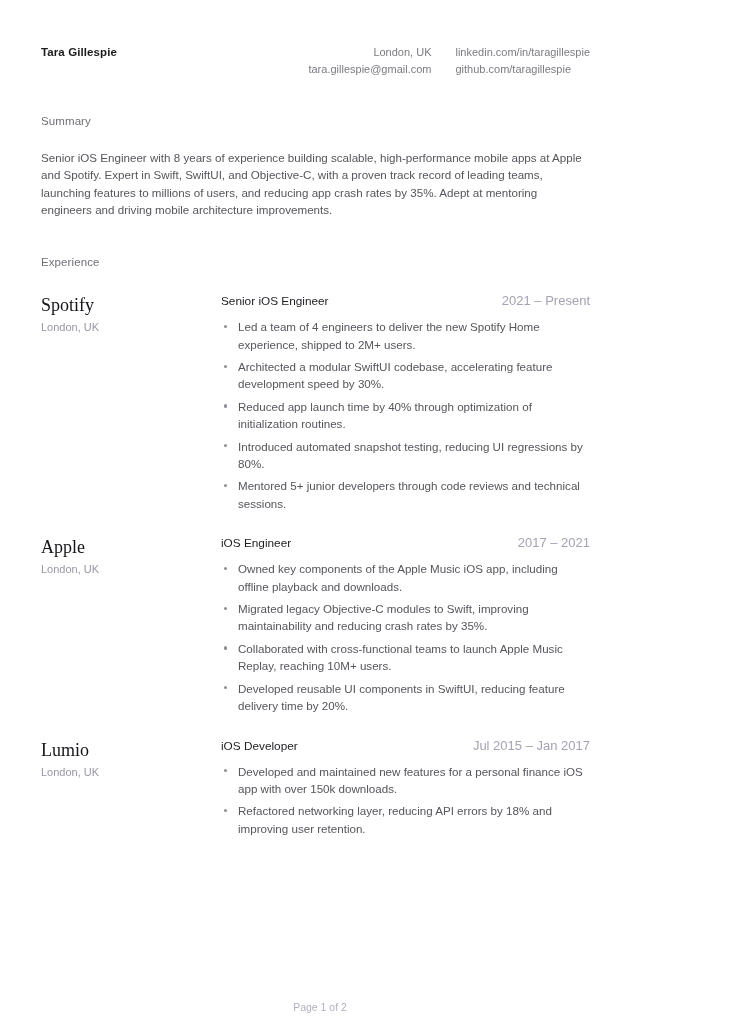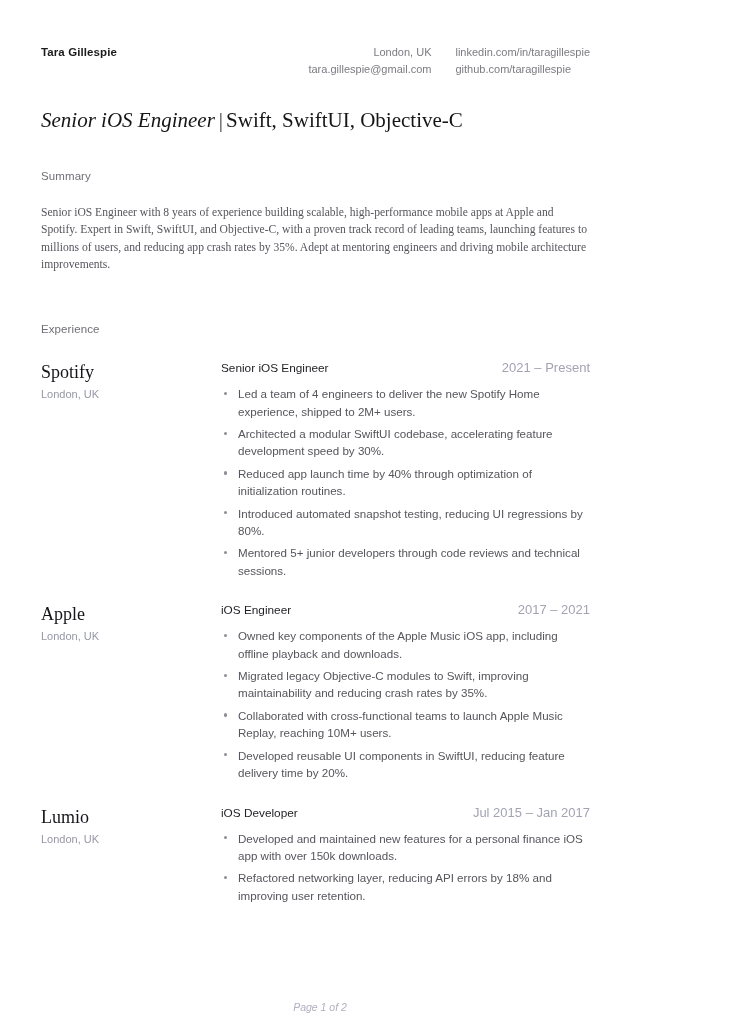--- a/index.html
+++ b/index.html
@@ -94,25 +94,24 @@
   .summary-section {
     margin-top: 35px;
   }
   .summary-body {
     margin-top: 20px;
     font-size: 11.6px;
     line-height: 17.3px;
     color: #55555c;
     max-width: 660px;
     text-align: left;
-    font-family: Liberation Serif, serif;
   }
 
   .experience-section {
-    margin-top: 48px;
+    margin-top: 36px;
   }
 
   
   .exp-entry {
     display: flex;
     margin-top: 23px;
   }
   .exp-left {
     width: 180px;
     flex: 0 0 180px;
@@ -180,21 +179,20 @@
   
   .footer {
     position: absolute;
     left: 8px;
     right: 0;
     bottom: 21px;
     text-align: center;
     font-size: 10.5px;
     color: #b0b0bf;
     line-height: 14px;
-    font-style: italic;
   }
 </style>
 </head>
 <body>
 
 <div class="page">
 
   <div class="header">
     <div class="name">Tara Gillespie</div>
     <div class="contact">
@@ -202,23 +200,20 @@
         <span class="contact-line">London, UK</span>
         <span class="contact-line">tara.gillespie@gmail.com</span>
       </div>
       <div class="contact-col left-align">
         <span class="contact-line">linkedin.com/in/taragillespie</span>
         <span class="contact-line">github.com/taragillespie</span>
       </div>
     </div>
   </div>
 
-  <div class="headline">
-    <span class="role">Senior iOS Engineer</span><span class="sep">|</span><span class="tech">Swift, SwiftUI, Objective-C</span>
-  </div>
 
   <div class="summary-section">
     <div class="section-label">Summary</div>
     <div class="summary-body">Senior iOS Engineer with 8 years of experience building scalable, high-performance mobile apps at Apple and Spotify. Expert in Swift, SwiftUI, and Objective-C, with a proven track record of leading teams, launching features to millions of users, and reducing app crash rates by 35%. Adept at mentoring engineers and driving mobile architecture improvements.</div>
   </div>
 
   <div class="experience-section">
     <div class="section-label">Experience</div>
 
     <div class="exp-entry">

